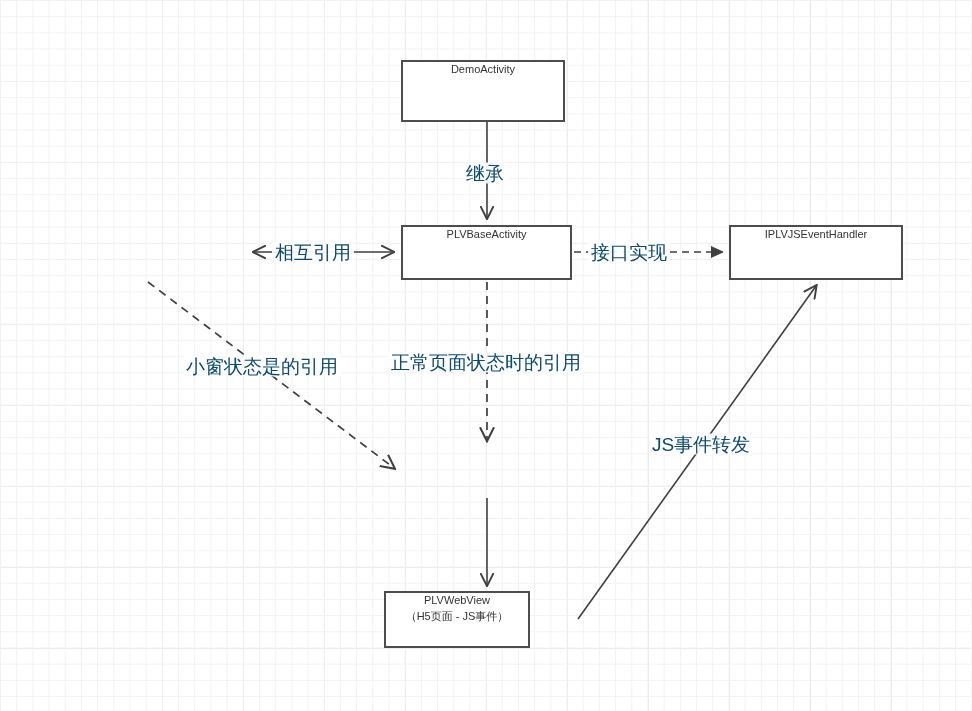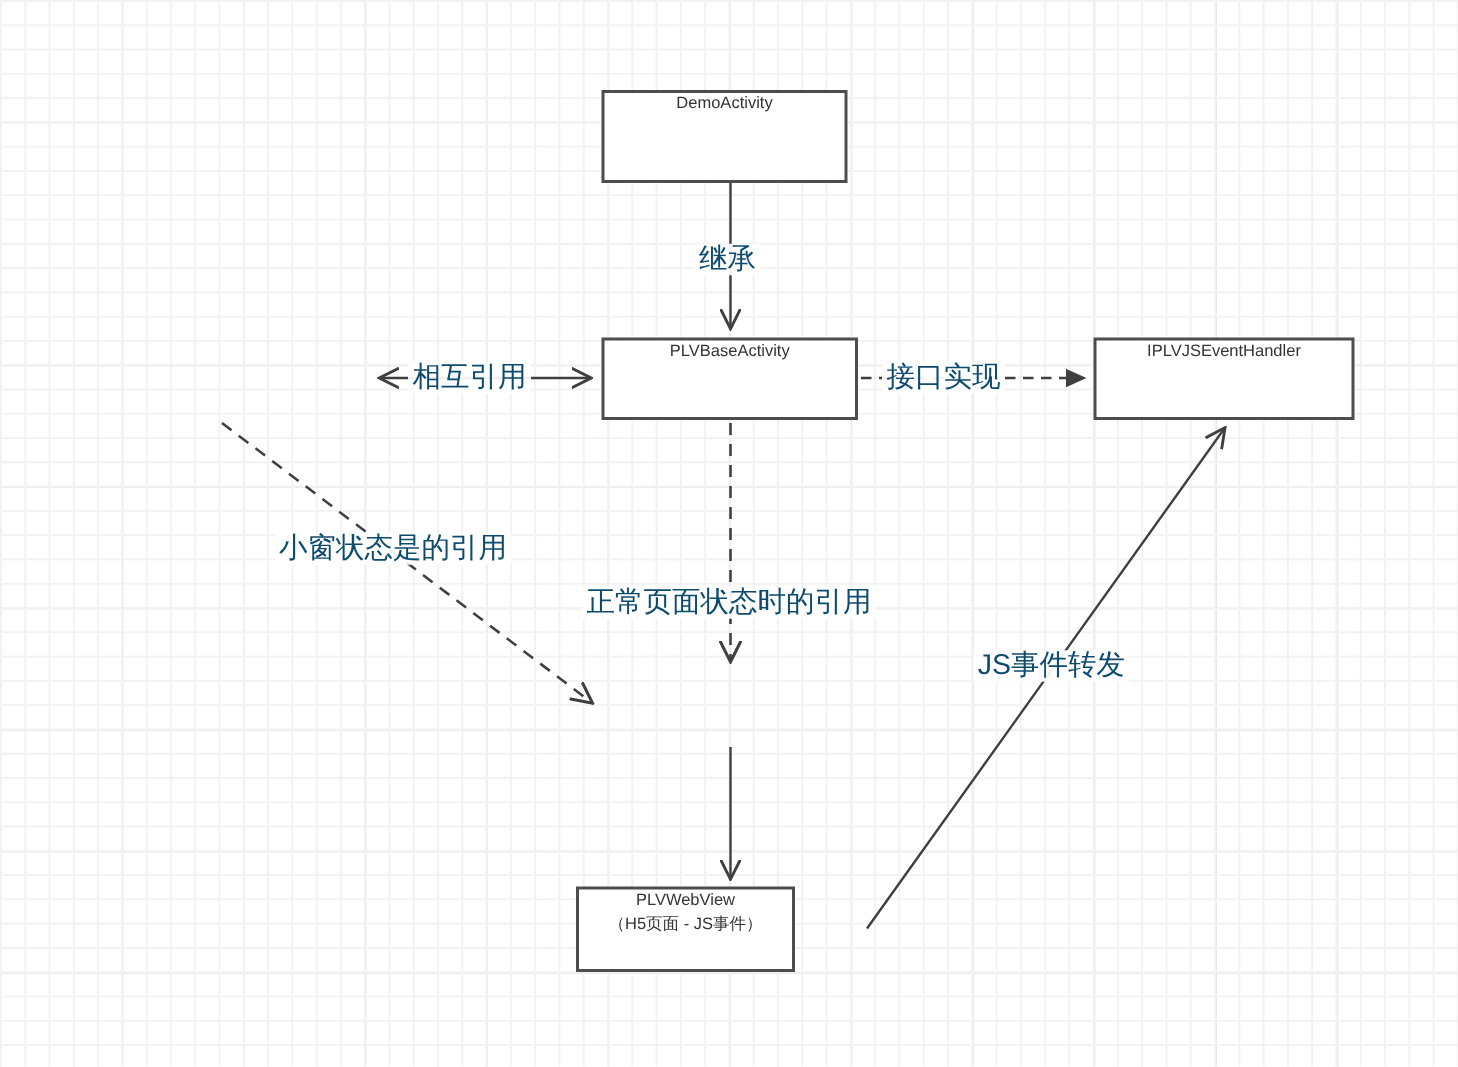--- a/index.html
+++ b/index.html
@@ -119,17 +119,17 @@
   </div>
 
   <div class="edge-label" style="left:485px; top:173px;">继承</div>
 
   <div class="edge-label" style="left:313px; top:252px;">相互引用</div>
 
   <div class="edge-label" style="left:629px; top:252px;">接口实现</div>
 
   <div class="edge-label" style="left:262px; top:366px;">小窗状态是的引用</div>
 
-  <div class="edge-label" style="left:486px; top:362px;margin-top:40px;">正常页面状态时的引用</div>
+  <div class="edge-label" style="left:486px; top:362px;">正常页面状态时的引用</div>
 
   <div class="edge-label" style="left:701px; top:444px;">JS事件转发</div>
 
 </div>
 
 </body></html>

